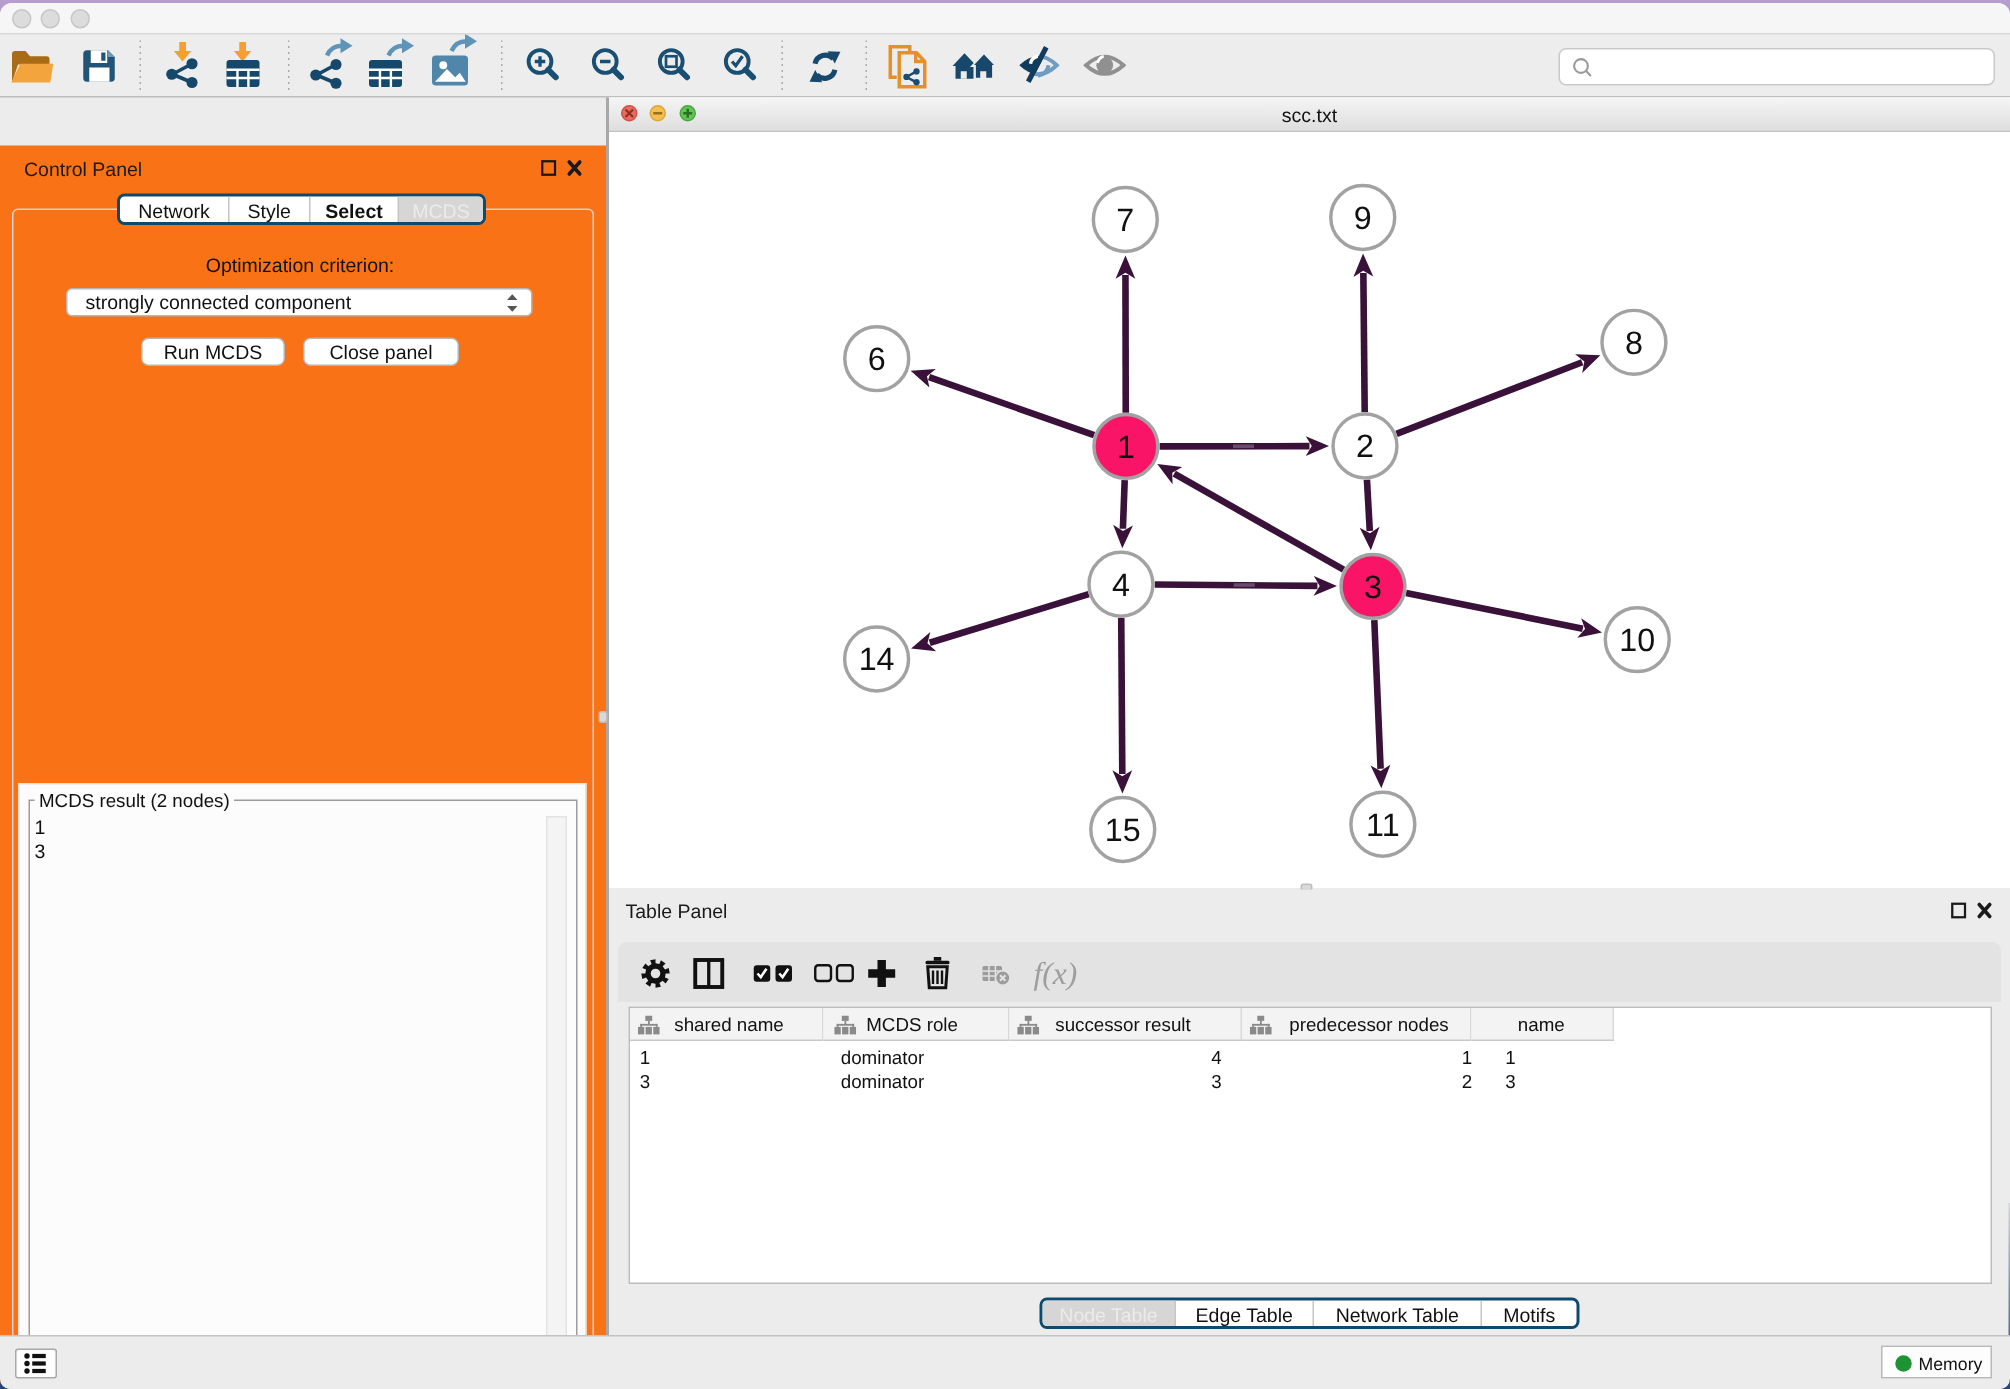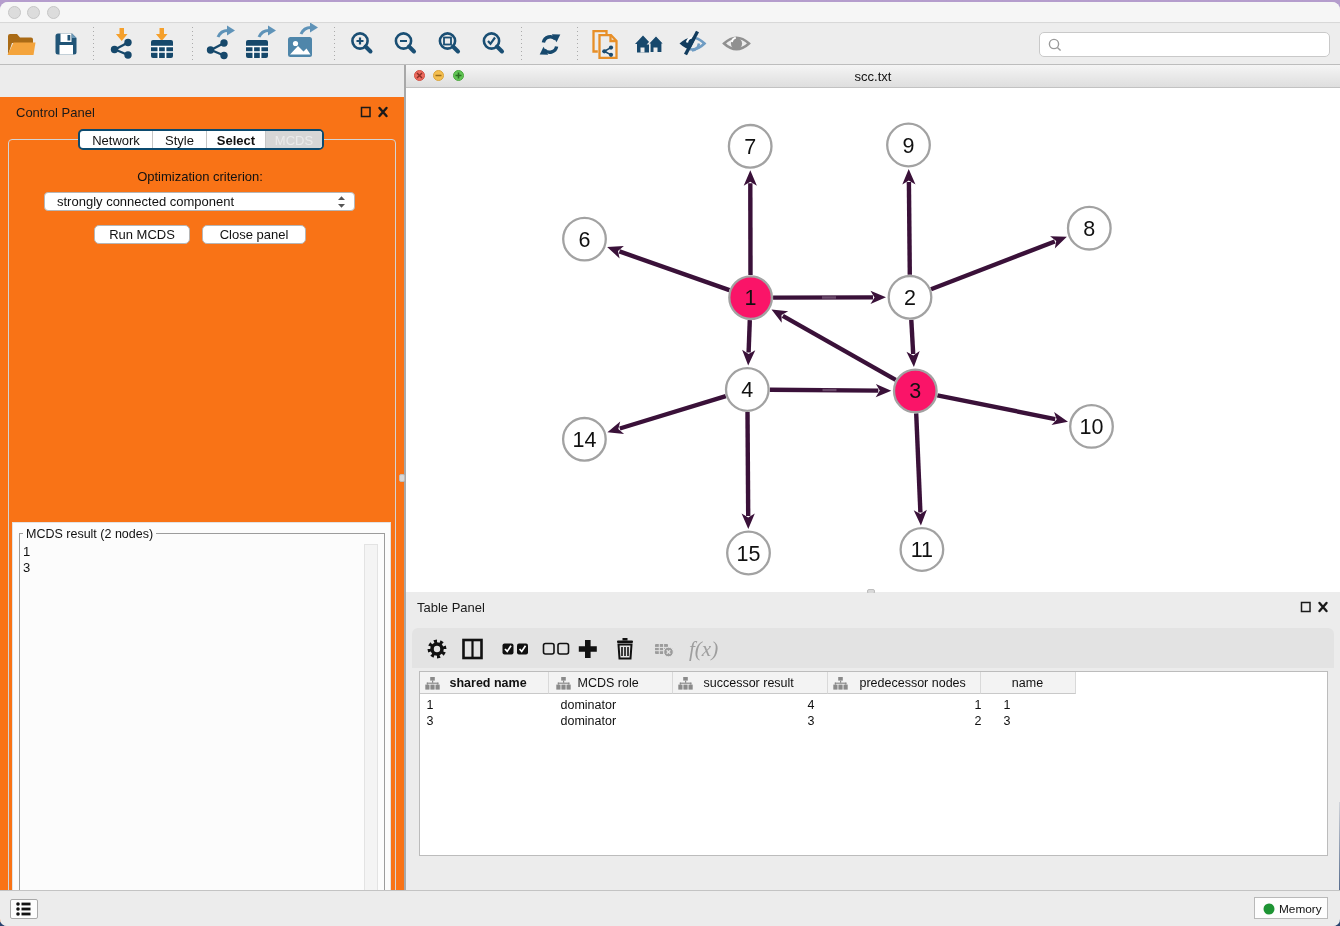--- a/index.html
+++ b/index.html
@@ -431,21 +431,21 @@
         </g>
 
         <text x="277" y="28" font-family="Liberation Serif, serif" font-style="italic" font-size="21" fill="#9e9e9e">f(x)</text>
       </svg>
     </div>
     <div id="ttable">
       <div class="th" style="left:0;width:129px;">
         <svg class="orgicon" width="15" height="13" viewBox="0 0 15 13" style="position:absolute;left:5px;top:5px;">
             <use href="#org"></use>
           </svg>
-        <span style="position:absolute;left:30px;top:4px;font-weight:bold;">shared name</span>
+        <span style="position:absolute;left:30px;top:4px;">shared name</span>
         </div>
       <div class="th" style="left:129px;width:124px;">
         <svg class="orgicon" width="15" height="13" viewBox="0 0 15 13" style="position:absolute;left:7px;top:5px;">
             <use href="#org"></use>
           </svg>
         <span style="position:absolute;left:29px;top:4px;">MCDS role</span>
         </div>
       <div class="th" style="left:253px;width:155px;">
         <svg class="orgicon" width="15" height="13" viewBox="0 0 15 13" style="position:absolute;left:5px;top:5px;">
             <use href="#org"></use>
@@ -464,20 +464,26 @@
       <div class="trow" style="left:141px;top:26px;">dominator</div>
       <div class="trow" style="left:380px;top:26px;width:15px;text-align:right;">4</div>
       <div class="trow" style="left:547px;top:26px;width:15px;text-align:right;">1</div>
       <div class="trow" style="left:584px;top:26px;">1</div>
       <div class="trow" style="left:7px;top:42px;">3</div>
       <div class="trow" style="left:141px;top:42px;">dominator</div>
       <div class="trow" style="left:380px;top:42px;width:15px;text-align:right;">3</div>
       <div class="trow" style="left:547px;top:42px;width:15px;text-align:right;">2</div>
       <div class="trow" style="left:584px;top:42px;">3</div>
     </div>
+    <div class="tabs" style="left:287px;top:272px;height:21px;">
+      <div class="tab sel" style="width:89px;line-height:20px;">Node Table</div>
+      <div class="tab" style="width:92px;line-height:20px;">Edge Table</div>
+      <div class="tab" style="width:112px;line-height:20px;">Network Table</div>
+      <div class="tab" style="width:63px;line-height:20px;">Motifs</div>
+    </div>
   </div>
 
   <div style="position:absolute;left:1339px;top:800px;width:1px;height:124px;background:linear-gradient(rgba(60,80,120,0.15),#24416d);"></div>
 
   <div id="statusbar">
     <div id="listbtn">
       <svg width="26" height="18" viewBox="0 0 26 18" style="margin:0 auto;">
         <circle cx="7" cy="4" r="1.8" fill="#111"></circle>
         <circle cx="7" cy="9" r="1.8" fill="#111"></circle>
         <circle cx="7" cy="14" r="1.8" fill="#111"></circle>

